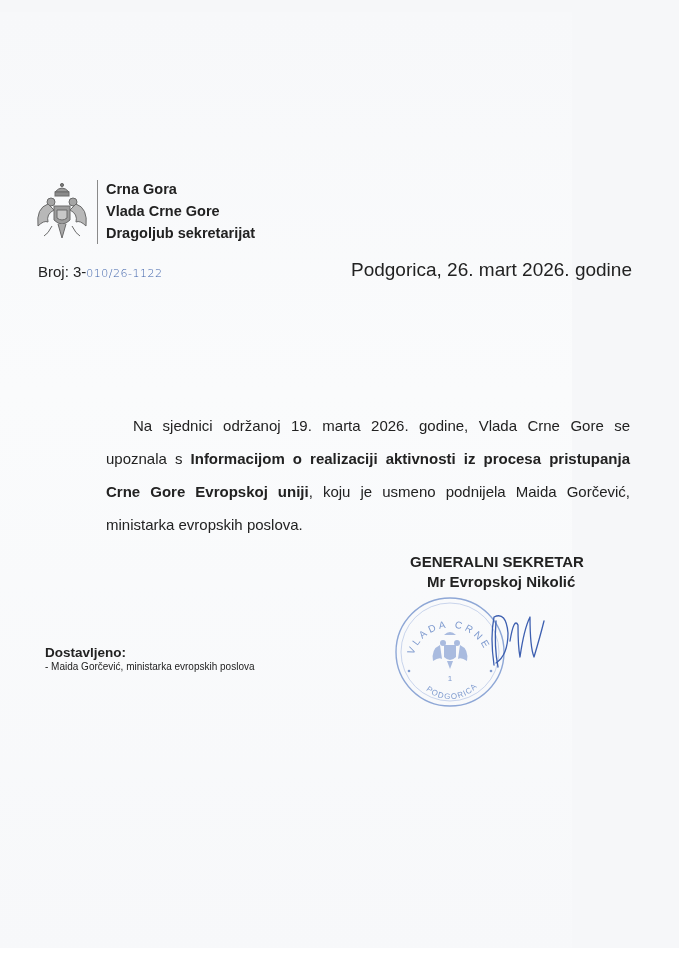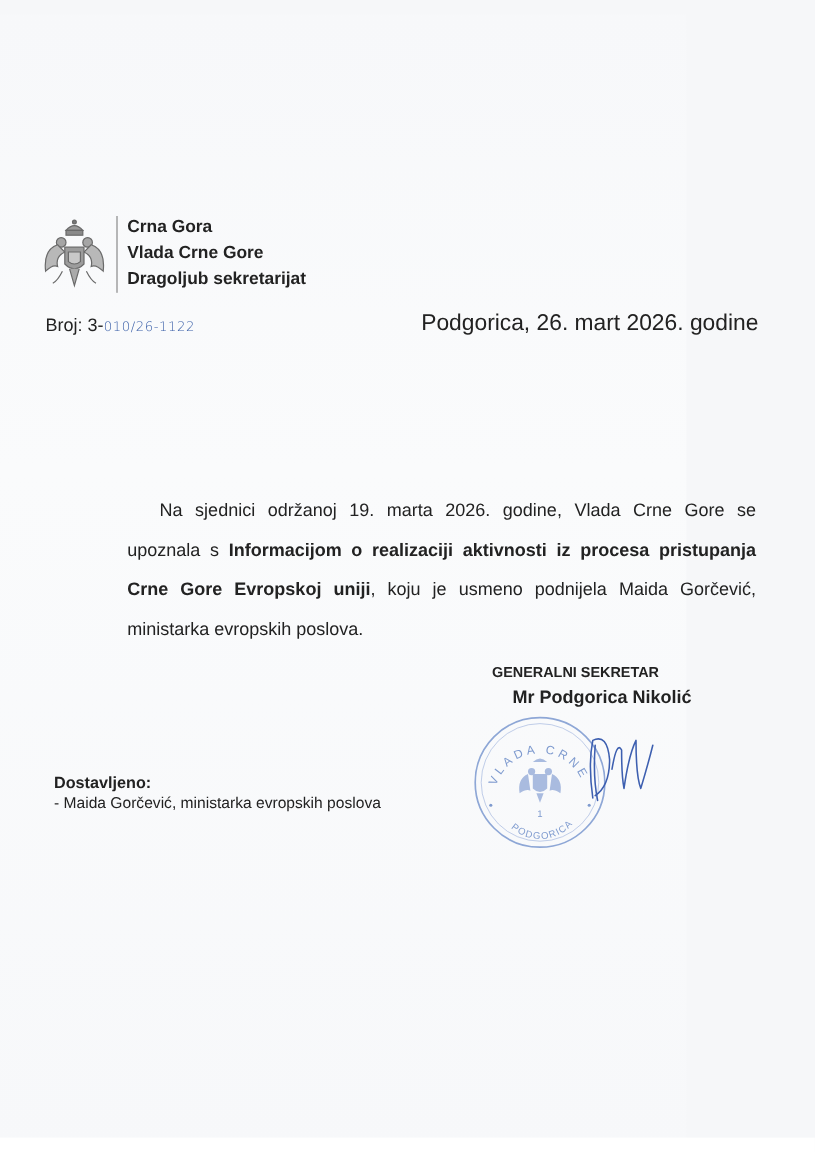--- a/index.html
+++ b/index.html
@@ -82,21 +82,21 @@
       text-align: justify;
       margin-left: 36px;
     }
     .body-para .indent { display: inline-block; width: 27px; }
     .body-para b { font-weight: bold; }
 
     
     .sig-title {
       position: absolute;
       left: 410px; top: 541px;
-      font-size: 12px;
+      font-size: 15px;
       font-weight: bold;
       color: #222;
       white-space: nowrap;
     }
     .sig-name {
       position: absolute;
       left: 427px; top: 561px;
       font-size: 15px;
       font-weight: bold;
       color: #222;
@@ -119,21 +119,21 @@
       left: 45px; top: 633px;
       font-size: 13.5px;
       font-weight: bold;
       color: #222;
       white-space: nowrap;
       text-align: center;
     }
     .delivered-item {
       position: absolute;
       left: 45px; top: 649px;
-      font-size: 13px;
+      font-size: 10px;
       color: #222;
       white-space: nowrap;
     }
   </style>
 </head>
 <body>
 
 <div class="page">
 
   <svg class="crest" viewBox="0 0 56 62">
@@ -170,21 +170,21 @@
     <span>Broj: 3-</span><span class="handwritten">010/26-1122</span>
   </div>
 
   <div class="place-date">Podgorica, 26. mart 2026. godine</div>
 
   <div class="body-para">
     <span class="indent"></span><span>Na sjednici održanoj 19. marta 2026. godine, Vlada Crne Gore se upoznala s </span><b>Informacijom o realizaciji aktivnosti iz procesa pristupanja Crne Gore Evropskoj uniji</b><span>, koju je usmeno podnijela Maida Gorčević, ministarka evropskih poslova.</span>
   </div>
 
   <div class="sig-title">GENERALNI SEKRETAR</div>
-  <div class="sig-name">Mr Podgorica Nikolić</div>
+  <div class="sig-name">Mr Evropskoj Nikolić</div>
 
   <svg class="stamp" viewBox="0 0 114 114">
     <defs>
       <path id="arcTop" d="M 20 62 A 38 38 0 0 1 94 62"></path>
       <path id="arcBottom" d="M 30 92 A 36 36 0 0 0 84 92"></path>
     </defs>
     <circle cx="57" cy="57" r="54" fill="none" stroke="#8ea7d6" stroke-width="1.4"></circle>
     <circle cx="57" cy="57" r="49" fill="none" stroke="#a8bbe0" stroke-width="0.6"></circle>
     <text font-family="Liberation Sans, sans-serif" font-size="10" fill="#7f9bcf" letter-spacing="3">
       <textPath href="#arcTop" startOffset="2">VLADA CRNE GORE</textPath>

